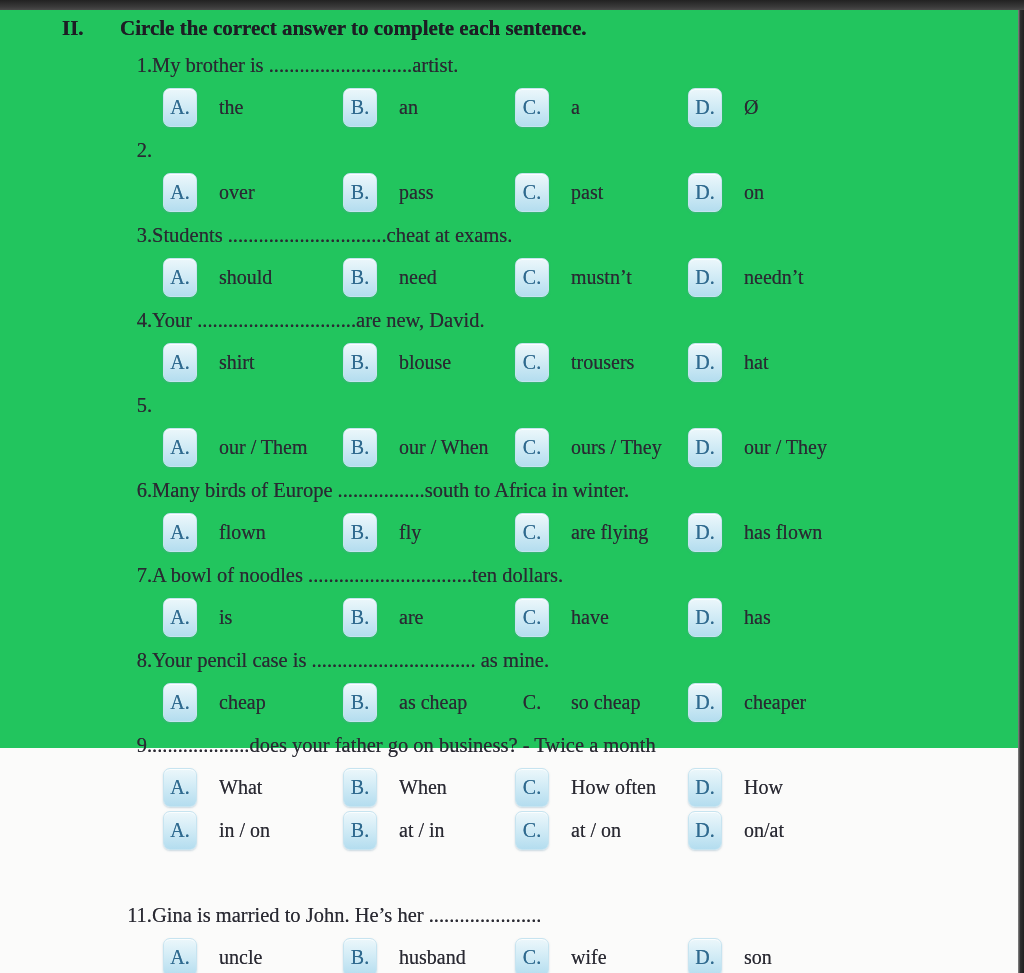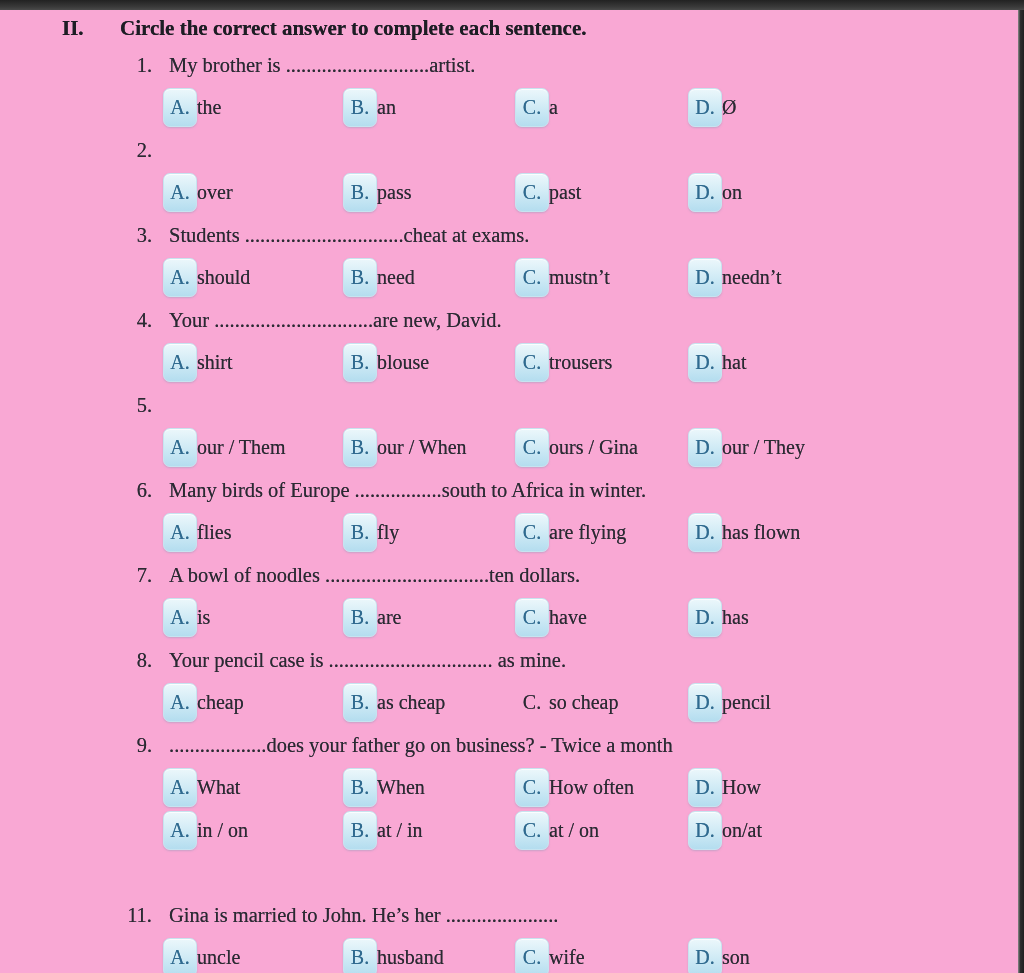--- a/index.html
+++ b/index.html
@@ -7,22 +7,22 @@
     padding: 0;
     width: 1024px;
     height: 973px;
     overflow: hidden;
     background: #fbfbfa;
     font-family: "Liberation Serif", serif;
   }
   .page {
     position: relative;
     width: 1024px;
-    height: 973px;
-    background: #f9a8d4;
+    height: 748px;
+    background: #22c55e;
   }
   .top-bar {
     position: absolute;
     top: 0; left: 0;
     width: 1024px;
     height: 10px;
     background: linear-gradient(180deg, #222 0%, #3a3a3a 70%, #4a4a4a 100%);
     z-index: 5;
   }
   .right-bar {
@@ -58,21 +58,20 @@
     color: #2a2a32;
     text-shadow: 0 0 0.6px rgba(40,40,55,0.7);
     white-space: nowrap;
   }
   .q-num {
     width: 152px;
     text-align: right;
     flex: 0 0 auto;
   }
   .q-text {
-    margin-left: 17px;
   }
   .opt-row {
     height: 43px;
     display: grid;
     grid-template-columns: 180px 172px 173px auto;
     align-items: center;
     padding-left: 163px;
   }
   .option {
     display: flex;
@@ -99,21 +98,21 @@
     border-radius: 7px;
     box-shadow: 0 1px 2px rgba(110,150,175,0.35), inset 0 1px 0 rgba(255,255,255,0.8);
     box-sizing: border-box;
     text-shadow: 0 0 0.6px rgba(47,106,143,0.8);
   }
   .letter.plain {
     width: 34px;
     text-align: center;
     color: #2a2a32;
   }
-  .label { margin-left: 0; }
+  .label { margin-left: 22px; }
 </style>
 </head>
 <body>
 
 <div class="page">
   <div class="top-bar"></div>
   <div class="right-bar"></div>
 
   <div class="header">
     <span class="sec-num">II.</span>
@@ -242,39 +241,39 @@
     <span class="label">our / Them</span>
   </div>
 
   <div class="option">
     <span class="letter boxed">B.</span>
     <span class="label">our / When</span>
   </div>
 
   <div class="option">
     <span class="letter boxed">C.</span>
-    <span class="label">ours / Gina</span>
+    <span class="label">ours / They</span>
   </div>
 
   <div class="option">
     <span class="letter boxed">D.</span>
     <span class="label">our / They</span>
   </div>
 </div>
   </div>
 
   <div class="question">
     <div class="q-line">
       <span class="q-num">6.</span>
       <span class="q-text">Many birds of Europe .................south to Africa in winter.</span>
     </div>
     <div class="opt-row">
   <div class="option">
     <span class="letter boxed">A.</span>
-    <span class="label">flies</span>
+    <span class="label">flown</span>
   </div>
 
   <div class="option">
     <span class="letter boxed">B.</span>
     <span class="label">fly</span>
   </div>
 
   <div class="option">
     <span class="letter boxed">C.</span>
     <span class="label">are flying</span>
@@ -331,21 +330,21 @@
     <span class="label">as cheap</span>
   </div>
 
   <div class="option">
     <span class="letter plain">C.</span>
     <span class="label">so cheap</span>
   </div>
 
   <div class="option">
     <span class="letter boxed">D.</span>
-    <span class="label">pencil</span>
+    <span class="label">cheaper</span>
   </div>
 </div>
   </div>
 
   <div class="question">
     <div class="q-line">
       <span class="q-num">9.</span>
       <span class="q-text">...................does your father go on business?  - Twice a month</span>
     </div>
     <div class="opt-row">

